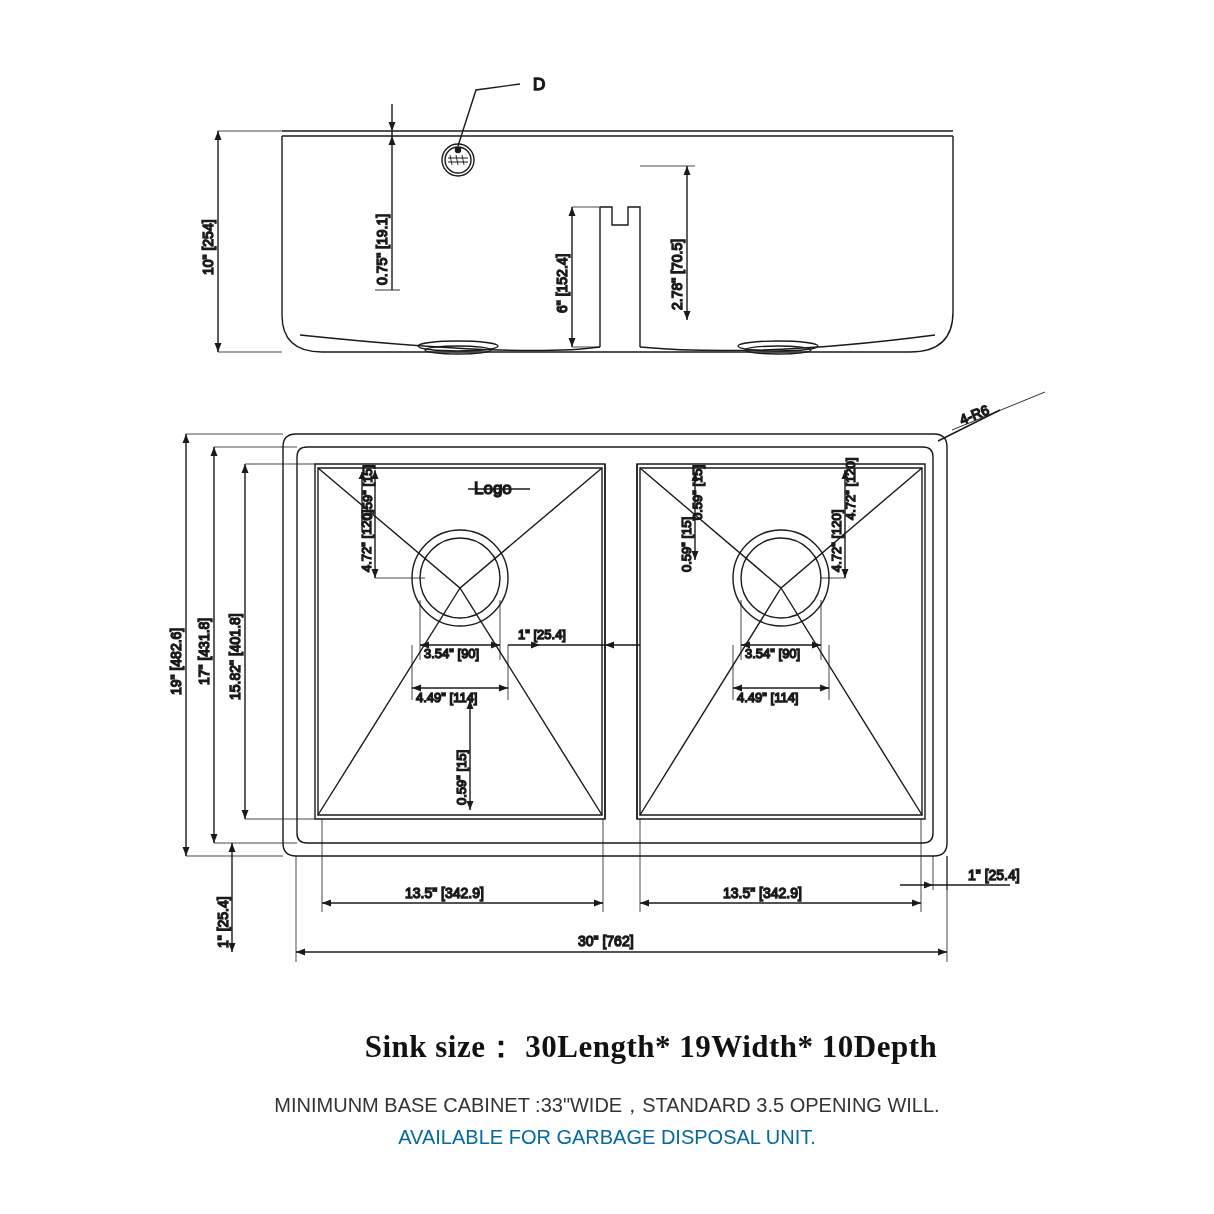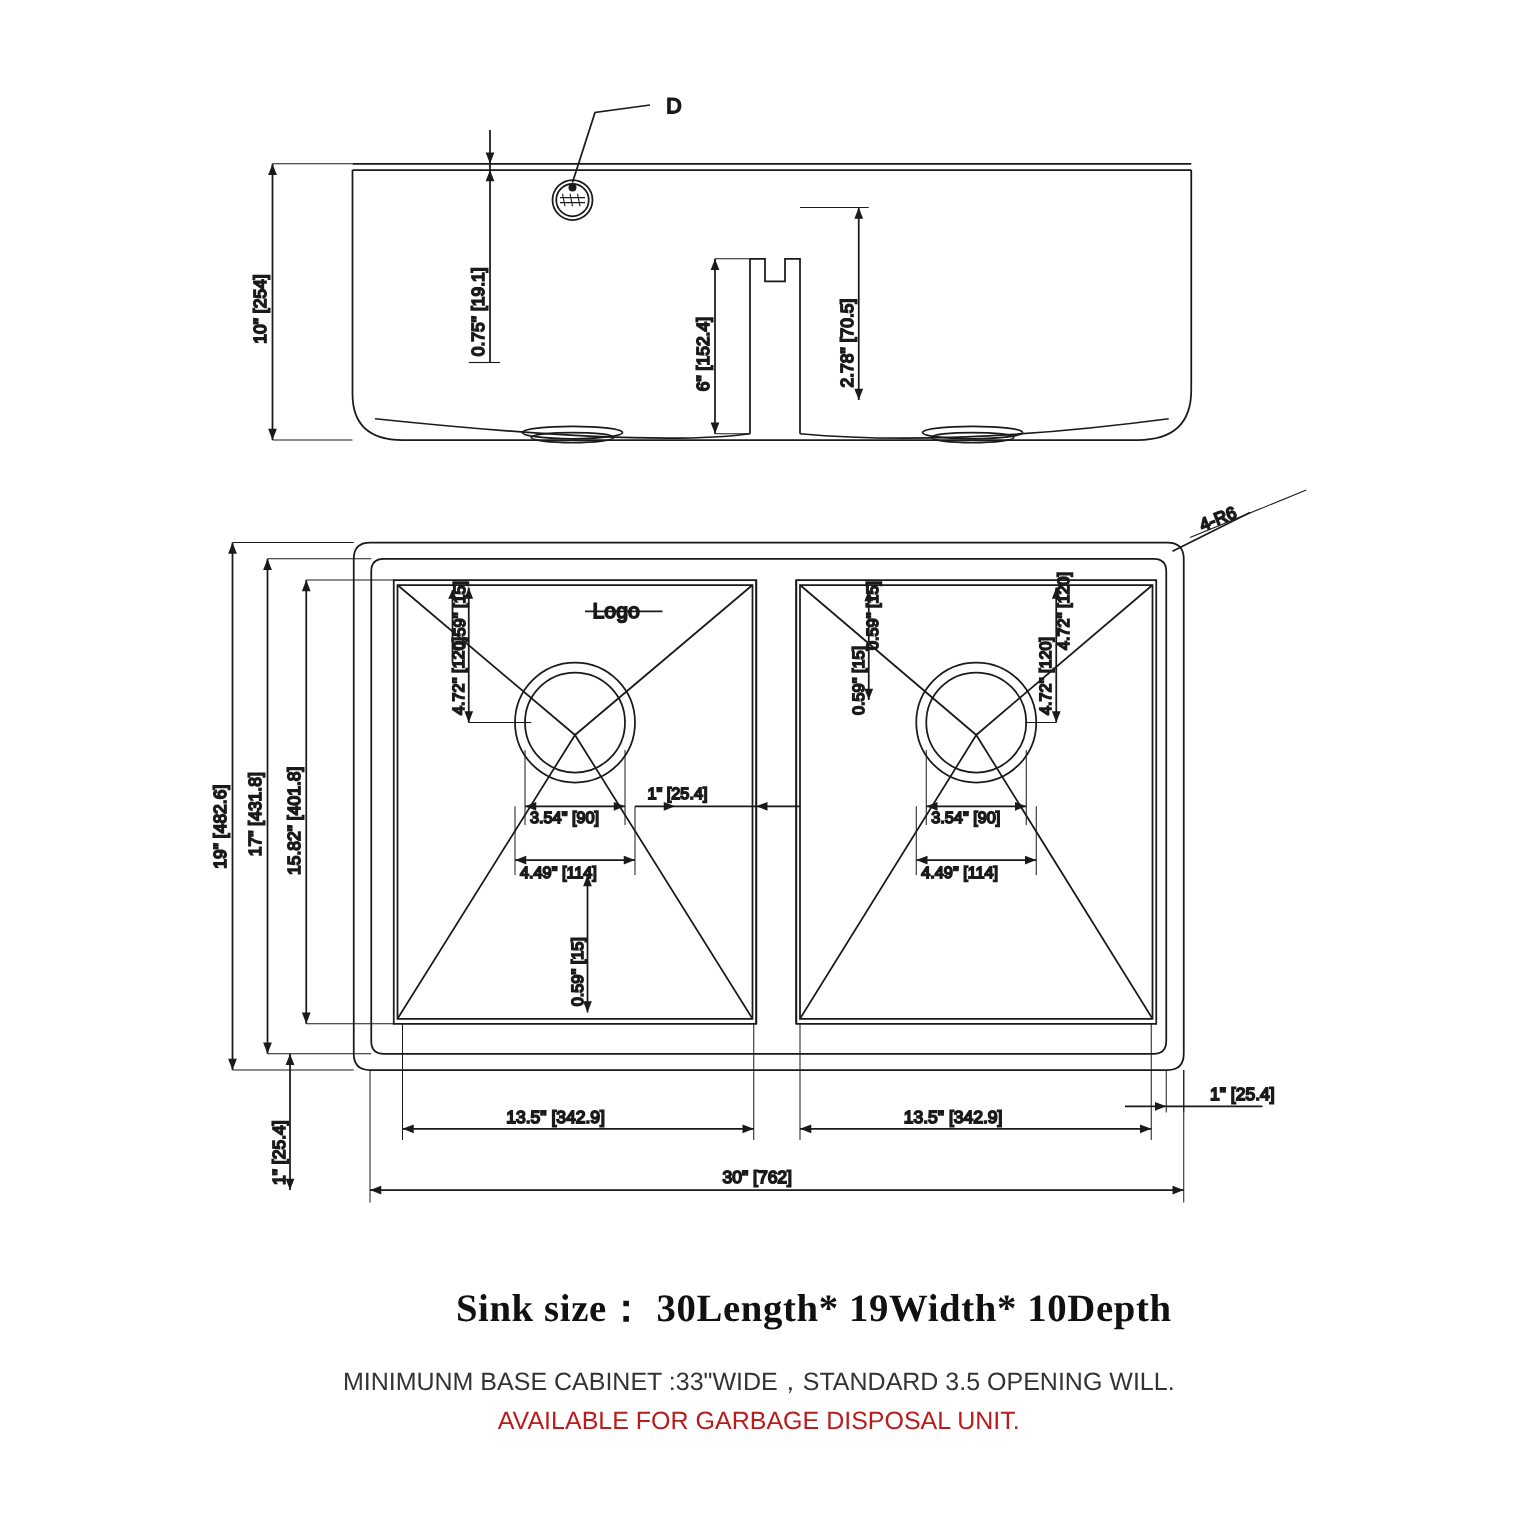--- a/index.html
+++ b/index.html
@@ -37,21 +37,21 @@
     padding-left: 44px;
   }
   .title-sub1 {
     top: 1092px;
     font-size: 20px;
     color: #333;
   }
   .title-sub2 {
     top: 1126px;
     font-size: 20px;
-    color: #b91c1c;
+    color: #0369a1;
   }
   svg text {
     font-family: "Liberation Sans", sans-serif;
     fill: #111;
   }
   .dim {
     font-size: 14px;
   }
   .dim-sm {
     font-size: 13px;

